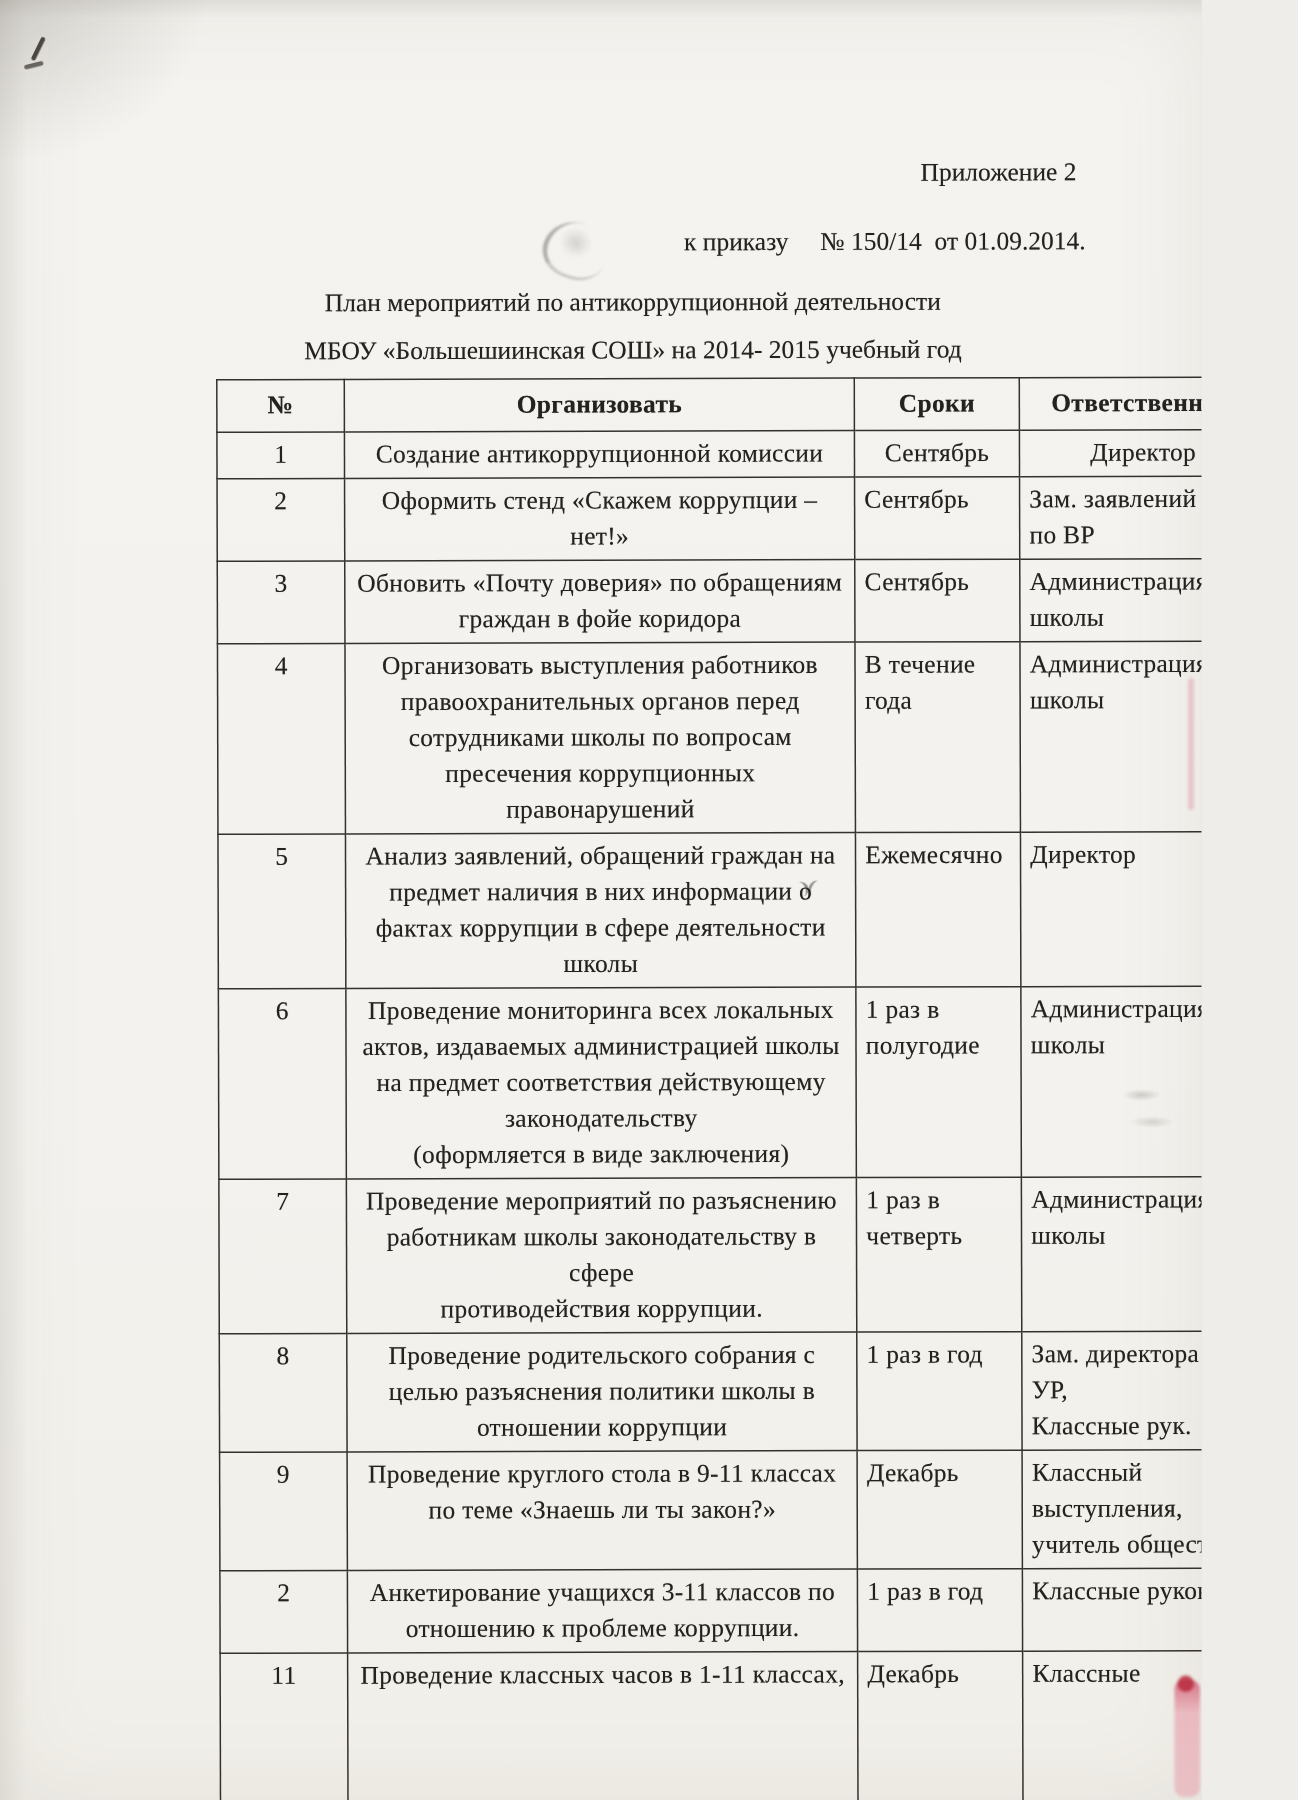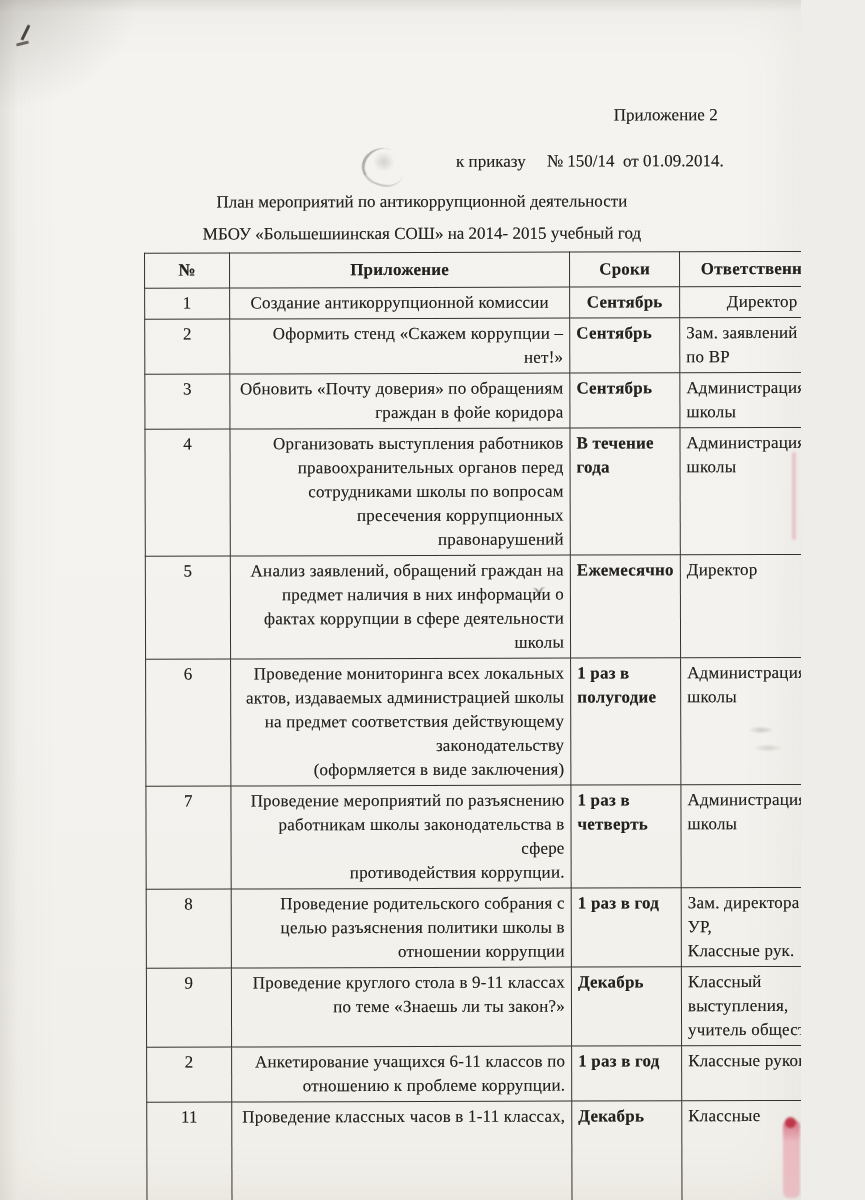--- a/index.html
+++ b/index.html
@@ -37,22 +37,22 @@
     padding:3px 6px;
     vertical-align:top;
     white-space:pre-line;
     letter-spacing:0.2px;
   }
   .plan-table th{
     font-weight:bold; text-align:center; vertical-align:middle;
     padding:5px 4px; line-height:24px;
   }
   td.cell-num{ text-align:center; }
-  td.cell-act{ text-align:right; }
-  td.cell-term{ text-align:left;font-weight:bold; }
+  td.cell-act{ text-align:center; }
+  td.cell-term{ text-align:left; }
   td.cell-resp{ text-align:left; }
   tr.row-center td{ text-align:center; }
   tr.row-tall td{ height:150px; }
 
   
   .plan-table, .header-block{ text-shadow:0 0 0.5px rgba(40,36,32,0.45); }
 
   
   .artifact{ position:absolute; pointer-events:none; }
   .corner-shade{
@@ -133,21 +133,21 @@
     <table class="plan-table">
       <colgroup>
         <col style="width:85px">
         <col style="width:340px">
         <col style="width:110px">
         <col style="width:165px">
       </colgroup>
       <thead>
         <tr>
           <th>№</th>
-          <th>Приложение</th>
+          <th>Организовать</th>
           <th>Сроки</th>
           <th>Ответственные</th>
         </tr>
       </thead>
       <tbody>
   <tr class="row-center">
     <td class="cell-num">1</td>
     <td class="cell-act">Создание антикоррупционной  комиссии</td>
     <td class="cell-term">Сентябрь</td>
     <td class="cell-resp">Директор</td>
@@ -202,21 +202,21 @@
  (оформляется в виде заключения)</td>
     <td class="cell-term">1 раз в
 полугодие</td>
     <td class="cell-resp">Администрация
 школы</td>
   </tr>
 
   <tr>
     <td class="cell-num">7</td>
     <td class="cell-act">Проведение мероприятий по разъяснению
-работникам школы законодательства в сфере
+работникам школы законодательству в сфере
 противодействия коррупции.</td>
     <td class="cell-term">1 раз в
 четверть</td>
     <td class="cell-resp">Администрация
 школы</td>
   </tr>
 
   <tr>
     <td class="cell-num">8</td>
     <td class="cell-act">Проведение родительского собрания с
@@ -233,21 +233,21 @@
     <td class="cell-act">Проведение круглого стола в 9-11 классах
 по теме «Знаешь ли ты закон?»</td>
     <td class="cell-term">Декабрь</td>
     <td class="cell-resp">Классный
 выступления,
 учитель обществ.</td>
   </tr>
 
   <tr>
     <td class="cell-num">2</td>
-    <td class="cell-act">Анкетирование учащихся 6-11 классов по
+    <td class="cell-act">Анкетирование учащихся 3-11 классов по
 отношению к проблеме коррупции.</td>
     <td class="cell-term">1 раз в год</td>
     <td class="cell-resp">Классные руков.</td>
   </tr>
 
   <tr class="row-tall">
     <td class="cell-num">11</td>
     <td class="cell-act">Проведение классных часов в 1-11 классах,</td>
     <td class="cell-term">Декабрь</td>
     <td class="cell-resp">Классные</td>

